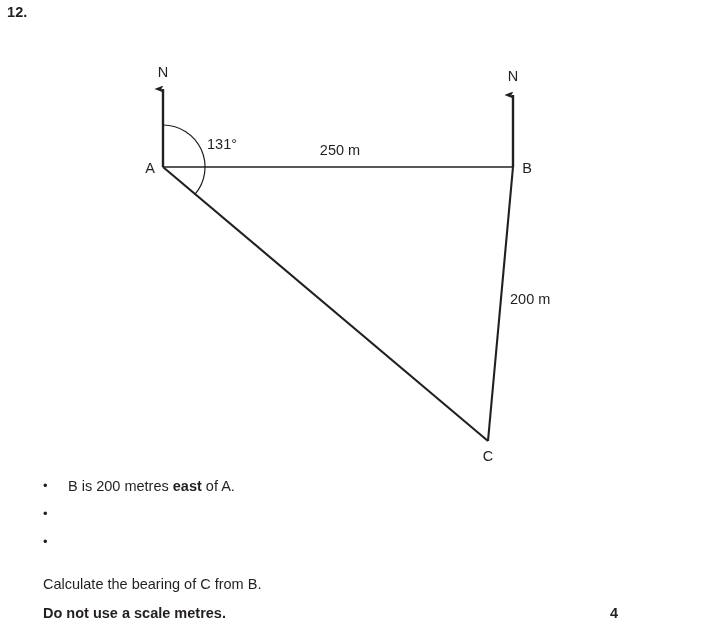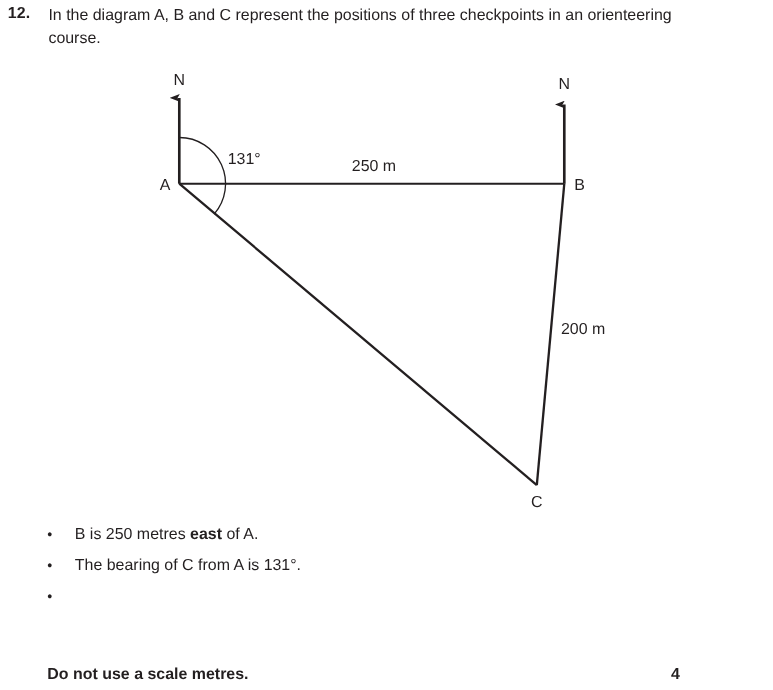--- a/index.html
+++ b/index.html
@@ -102,21 +102,20 @@
     line-height: 20px;
   }
 </style>
 </head>
 <body>
 
 <div class="page">
 
   <div class="q-number">12.</div>
 
-  <div class="q-stem">In the diagram A, B and C represent the positions of three checkpoints in an orienteering course.</div>
 
   <div class="diagram">
     <svg width="703" height="415" viewBox="0 0 703 415" xmlns="http://www.w3.org/2000/svg">
 
       <defs>
         <marker id="arrowhead" markerWidth="7" markerHeight="9" refX="3.5" refY="8.6" orient="auto" markerUnits="userSpaceOnUse">
           <polygon points="3.5,0 7,9 3.5,7 0,9" fill="#231f20"></polygon>
         </marker>
       </defs>
 
@@ -147,31 +146,31 @@
       <text x="340" y="100" text-anchor="middle" font-family="Liberation Sans, sans-serif" font-size="14.5" fill="#231f20">250 m</text>
 
       <text x="510" y="249" text-anchor="start" font-family="Liberation Sans, sans-serif" font-size="14.5" fill="#231f20">200 m</text>
     </svg>
   </div>
 
   <div class="bullets">
 
     <div class="bullet-row">
       <span class="bullet-dot">•</span>
-      <span class="bullet-text"><span>B is 250 metres </span><b>east</b><span> of A.</span></span>
+      <span class="bullet-text"><span>B is 200 metres </span><b>east</b><span> of A.</span></span>
     </div>
 
     <div class="bullet-row">
       <span class="bullet-dot">•</span>
-      <span class="bullet-text"><span>The bearing of C from A is 131°.</span><b></b><span></span></span>
     </div>
 
     <div class="bullet-row">
       <span class="bullet-dot">•</span>
     </div>
   </div>
 
+  <div class="instruction calc">Calculate the bearing of C from B.</div>
 
   <div class="instruction no-scale">Do not use a scale metres.</div>
 
   <div class="marks">4</div>
 
 </div>
 
 </body></html>

